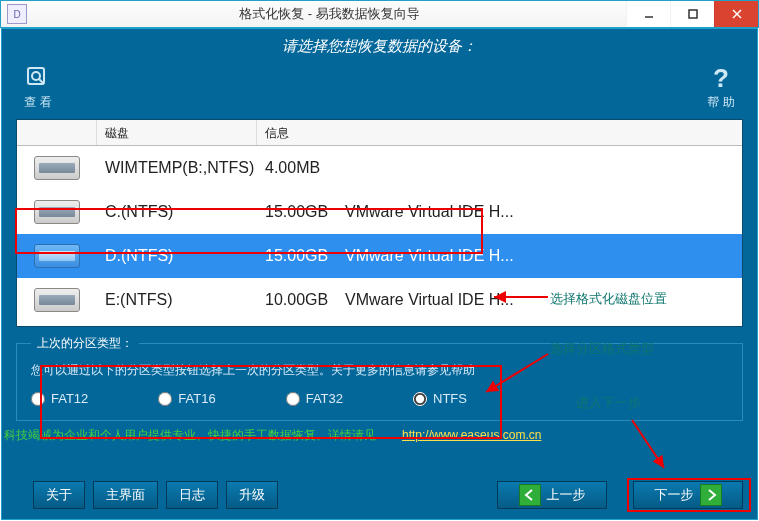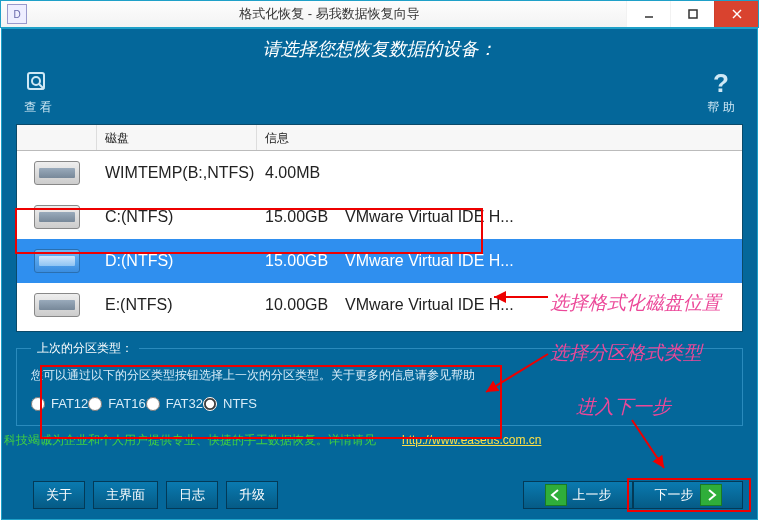--- a/index.html
+++ b/index.html
@@ -10,21 +10,21 @@
   .titlebar .appicon { width: 20px; height: 20px; margin: 0 6px; background:#eef; border:1px solid #99c; font-size:10px; color:#66a; display:flex;align-items:center;justify-content:center;}
   .titlebar .title { flex:1; text-align:center; font-size:13px; color:#333; }
   .winbtns { display:flex; height:100%; }
   .winbtn { width:44px; display:flex; align-items:center; justify-content:center; border-left:1px solid rgba(0,0,0,.05); }
   .winbtn.min,.winbtn.max{ background:#fff;}
   .winbtn.close{ background:#d9432f; color:#fff;}
   .winbtn svg { width:12px;height:12px; }
 
   
   .frame { position:absolute; top:28px; left:1px; right:1px; bottom:1px; background:#04679a; border: 1px solid #1fa0c8;}
-  .header { padding: 8px 0 4px; text-align:center; color:#fff; font-style:italic; font-size:18px; font-family: KaiTi, STKaiti, serif; }
+  .header { padding: 8px 0 4px; text-align:center; color:#fff; font-style:italic; font-size:15px; font-family: KaiTi, STKaiti, serif; }
   .toolbar-top { display:flex; justify-content:space-between; padding: 4px 22px 8px 22px; color:#cfe8f5;}
   .tool-left,.tool-right{ display:flex; flex-direction:column; align-items:center; gap:2px; font-size:12px;}
   .tool-left .ticon,.tool-right .ticon{ width:28px; height:28px; display:flex; align-items:center; justify-content:center;}
   .tool-right .qmark{ font-size:26px; color:#cfe8f5; font-weight:bold;}
 
   
   .panel { margin: 0 14px; background:#fff; border:1px solid #0a4a6a; height: 208px; overflow:hidden;}
   .colhead { display:flex; height:26px; border-bottom:1px solid #bbb; background:#f7f7f7; font-size:12px; color:#222;}
   .colhead > div { padding:5px 8px; border-right:1px solid #ddd;}
   .c-icon{ width:80px;}
@@ -43,41 +43,41 @@
   .row.selected .hdd::after{ background:linear-gradient(#cfe6fb,#8fc4f3);}
 
   
   .sel-outline { position:absolute; border:2px solid #e00; pointer-events:none;}
   .sel-row-outline{ left:15px; top: calc(28px + 1px + 64px + 27px + 88px); width: 468px; height: 46px;}
 
   
   .fs { margin: 8px 14px 0; border:1px solid #2a8bbd; padding: 10px 14px 14px; color:#d8ecf8; position:relative;}
   .fs legend{ padding:0 6px; font-size:12px; color:#ffffff;}
   .fs .hint{ font-size:12px; margin-bottom:12px;}
-  .radios{ display:flex; font-size:13px;}
+  .radios{ display:flex; gap:70px; font-size:13px;}
   .radios label{ display:flex; align-items:center; gap:6px; cursor:pointer;}
   .radios input{ accent-color:#fff; width:14px;height:14px;}
   .fs-outline{ left:40px; width:462px; top: calc(28px + 1px + 310px + 26px); height: 74px;}
 
   
   .footerlink{ margin:6px 0 0 2px; font-size:12px;}
   .footerlink .seg1{ color:#41d041;}
   .footerlink .seg2{ color:#fde047; text-decoration:underline; cursor:pointer;margin-left:26px;}
 
   
   .bottombar{ position:absolute; left:14px; right:14px; bottom:10px; display:flex; align-items:center;}
   .btns-left{ display:flex; gap:8px;padding-left:17px;}
-  .btns-right{ margin-left:auto; display:flex; gap:0;padding-left:32px;}
+  .btns-right{ margin-left:auto; display:flex; gap:26px;padding-left:32px;}
   .btn{ height:28px; padding:0 12px; background:linear-gradient(#0a7ab0,#055b86); color:#fff; border:1px solid #033a57; font-size:13px; display:flex; align-items:center; gap:6px; cursor:pointer;}
   .btn.nav{ min-width:110px; justify-content:center;}
   .arrowbox{ width:22px;height:22px;background:#2fae3a;border:1px solid #1a7a23;display:flex;align-items:center;justify-content:center;}
 
   
   .anno-arrow{ position:absolute; pointer-events:none;}
-  .anno-text{ position:absolute; color:#ec4899; font-size:19px; font-family:SimSun,serif; pointer-events:none; white-space:nowrap;font-style:italic;}
+  .anno-text{ position:absolute; color:#0f766e; font-size:13px; font-family:SimSun,serif; pointer-events:none; white-space:nowrap;}
 </style>
 </head>
 <body>
 
 <div class="titlebar">
   <div class="appicon">
       <span>D</span>
     </div>
   <div class="title">格式化恢复 - 易我数据恢复向导</div>
   <div class="winbtns">

